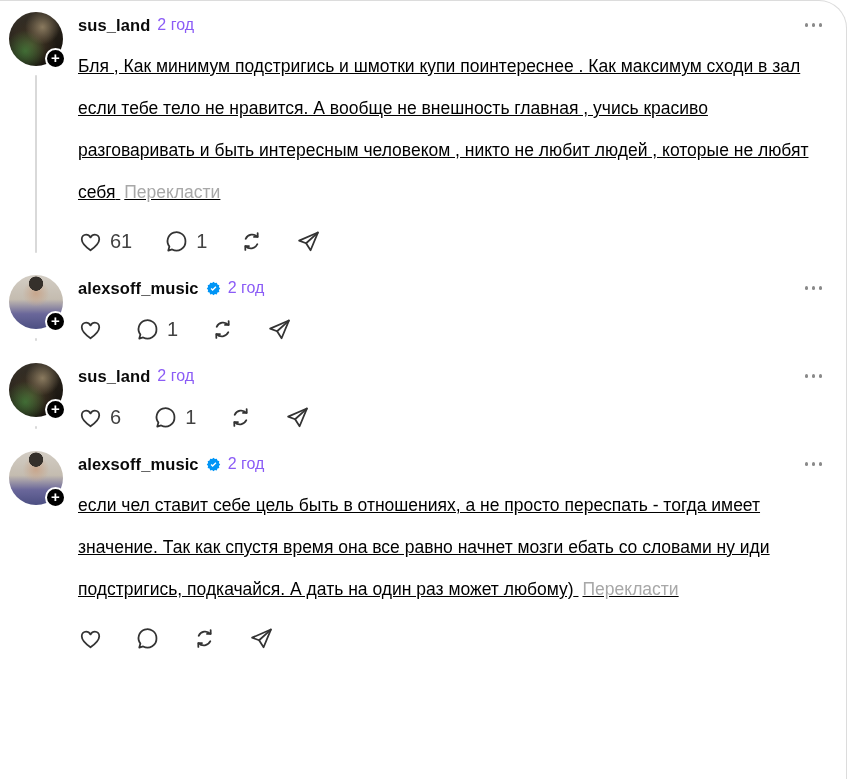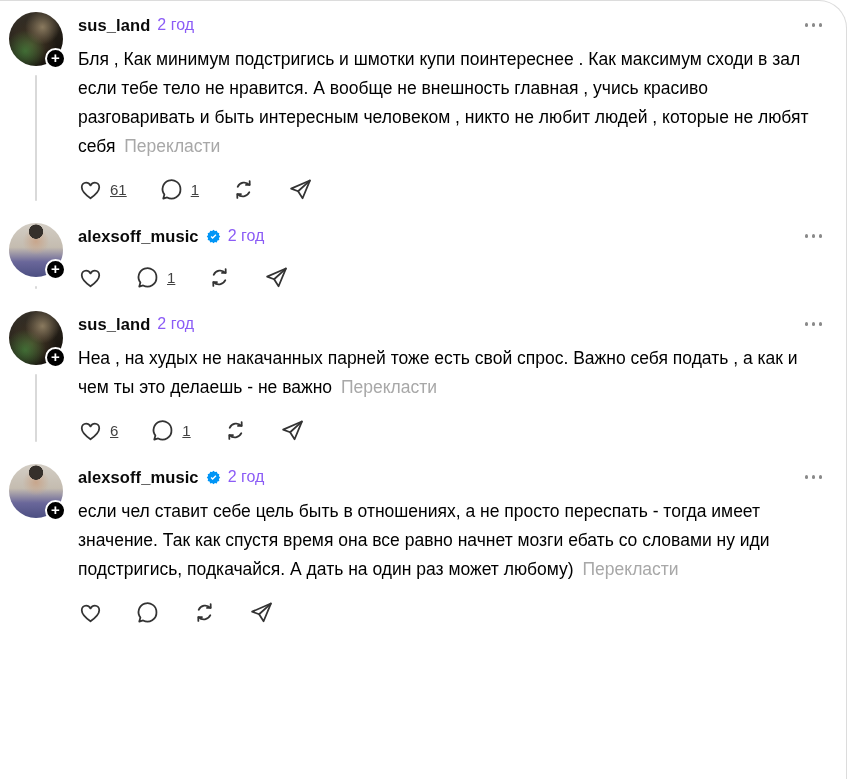--- a/index.html
+++ b/index.html
@@ -75,37 +75,38 @@
     margin-left: auto;
     display: flex; gap: 3.5px; align-items: center;
     padding: 4px 2px; cursor: pointer;
   }
   .more-btn i {
     width: 3.5px; height: 3.5px; border-radius: 50%;
     background: #8a8a8a; display: block;
   }
   .comment-text {
     margin-top: 7px;
-    font-size: 17.5px; line-height: 29px; color: #000;
+    font-size: 17.5px; line-height: 42px; color: #000;
     word-wrap: break-word;
+    text-decoration: underline;
   }
   .translate-link {
     color: #a8a8a8; cursor: pointer; margin-left: 4px;
   }
   .action-row {
     display: flex; align-items: center; gap: 32px;
     margin-top: 14px; height: 28px;
   }
   .action {
     display: flex; align-items: center; gap: 7px;
     cursor: pointer; color: #333;
   }
   .action svg { display: block; }
   .action-count {
-    font-size: 15px; color: #424242; min-width: 0; text-decoration: underline;
+    font-size: 20px; color: #424242; min-width: 0;
   }
 </style>
 </head>
 <body>
 
 <div class="card">
   <div id="feed">
   <div class="comment">
     <div class="left-col">
       <div class="avatar-wrap">
@@ -233,24 +234,20 @@
       <div class="comment-header">
         <span class="username">sus_land</span>
 
         <span class="timestamp">2 год</span>
         <span class="more-btn">
               <i></i>
               <i></i>
               <i></i>
             </span>
       </div>
-      <div class="comment-text">
-        <span>Неа , на худых не накачанных парней тоже есть свой спрос. Важно себя подать , а как и чем ты это делаешь - не важно</span>
-        <span class="translate-link">Перекласти</span>
-      </div>
       <div class="action-row">
         <span class="action">
           <svg width="25" height="25" viewBox="0 0 24 24" fill="none" stroke="#333" stroke-width="1.7" stroke-linecap="round" stroke-linejoin="round">
             <path d="M12 20.4C6.4 16.4 3.6 13.1 3.6 9.8c0-2.5 1.9-4.4 4.2-4.4 1.7 0 3.2 1 4.2 2.7 1-1.7 2.5-2.7 4.2-2.7 2.3 0 4.2 1.9 4.2 4.4 0 3.3-2.8 6.6-8.4 10.6z"></path>
           </svg>
           <span class="action-count">6</span>
         </span>
         <span class="action">
           <svg width="25" height="25" viewBox="0 0 24 24" fill="none" stroke="#333" stroke-width="1.7" stroke-linecap="round" stroke-linejoin="round">
             <path d="M20.6 11.7a8.6 8.6 0 1 0-15.4 5.2l-1.1 3.8 3.7-1.1a8.6 8.6 0 0 0 12.8-7.9z"></path>

